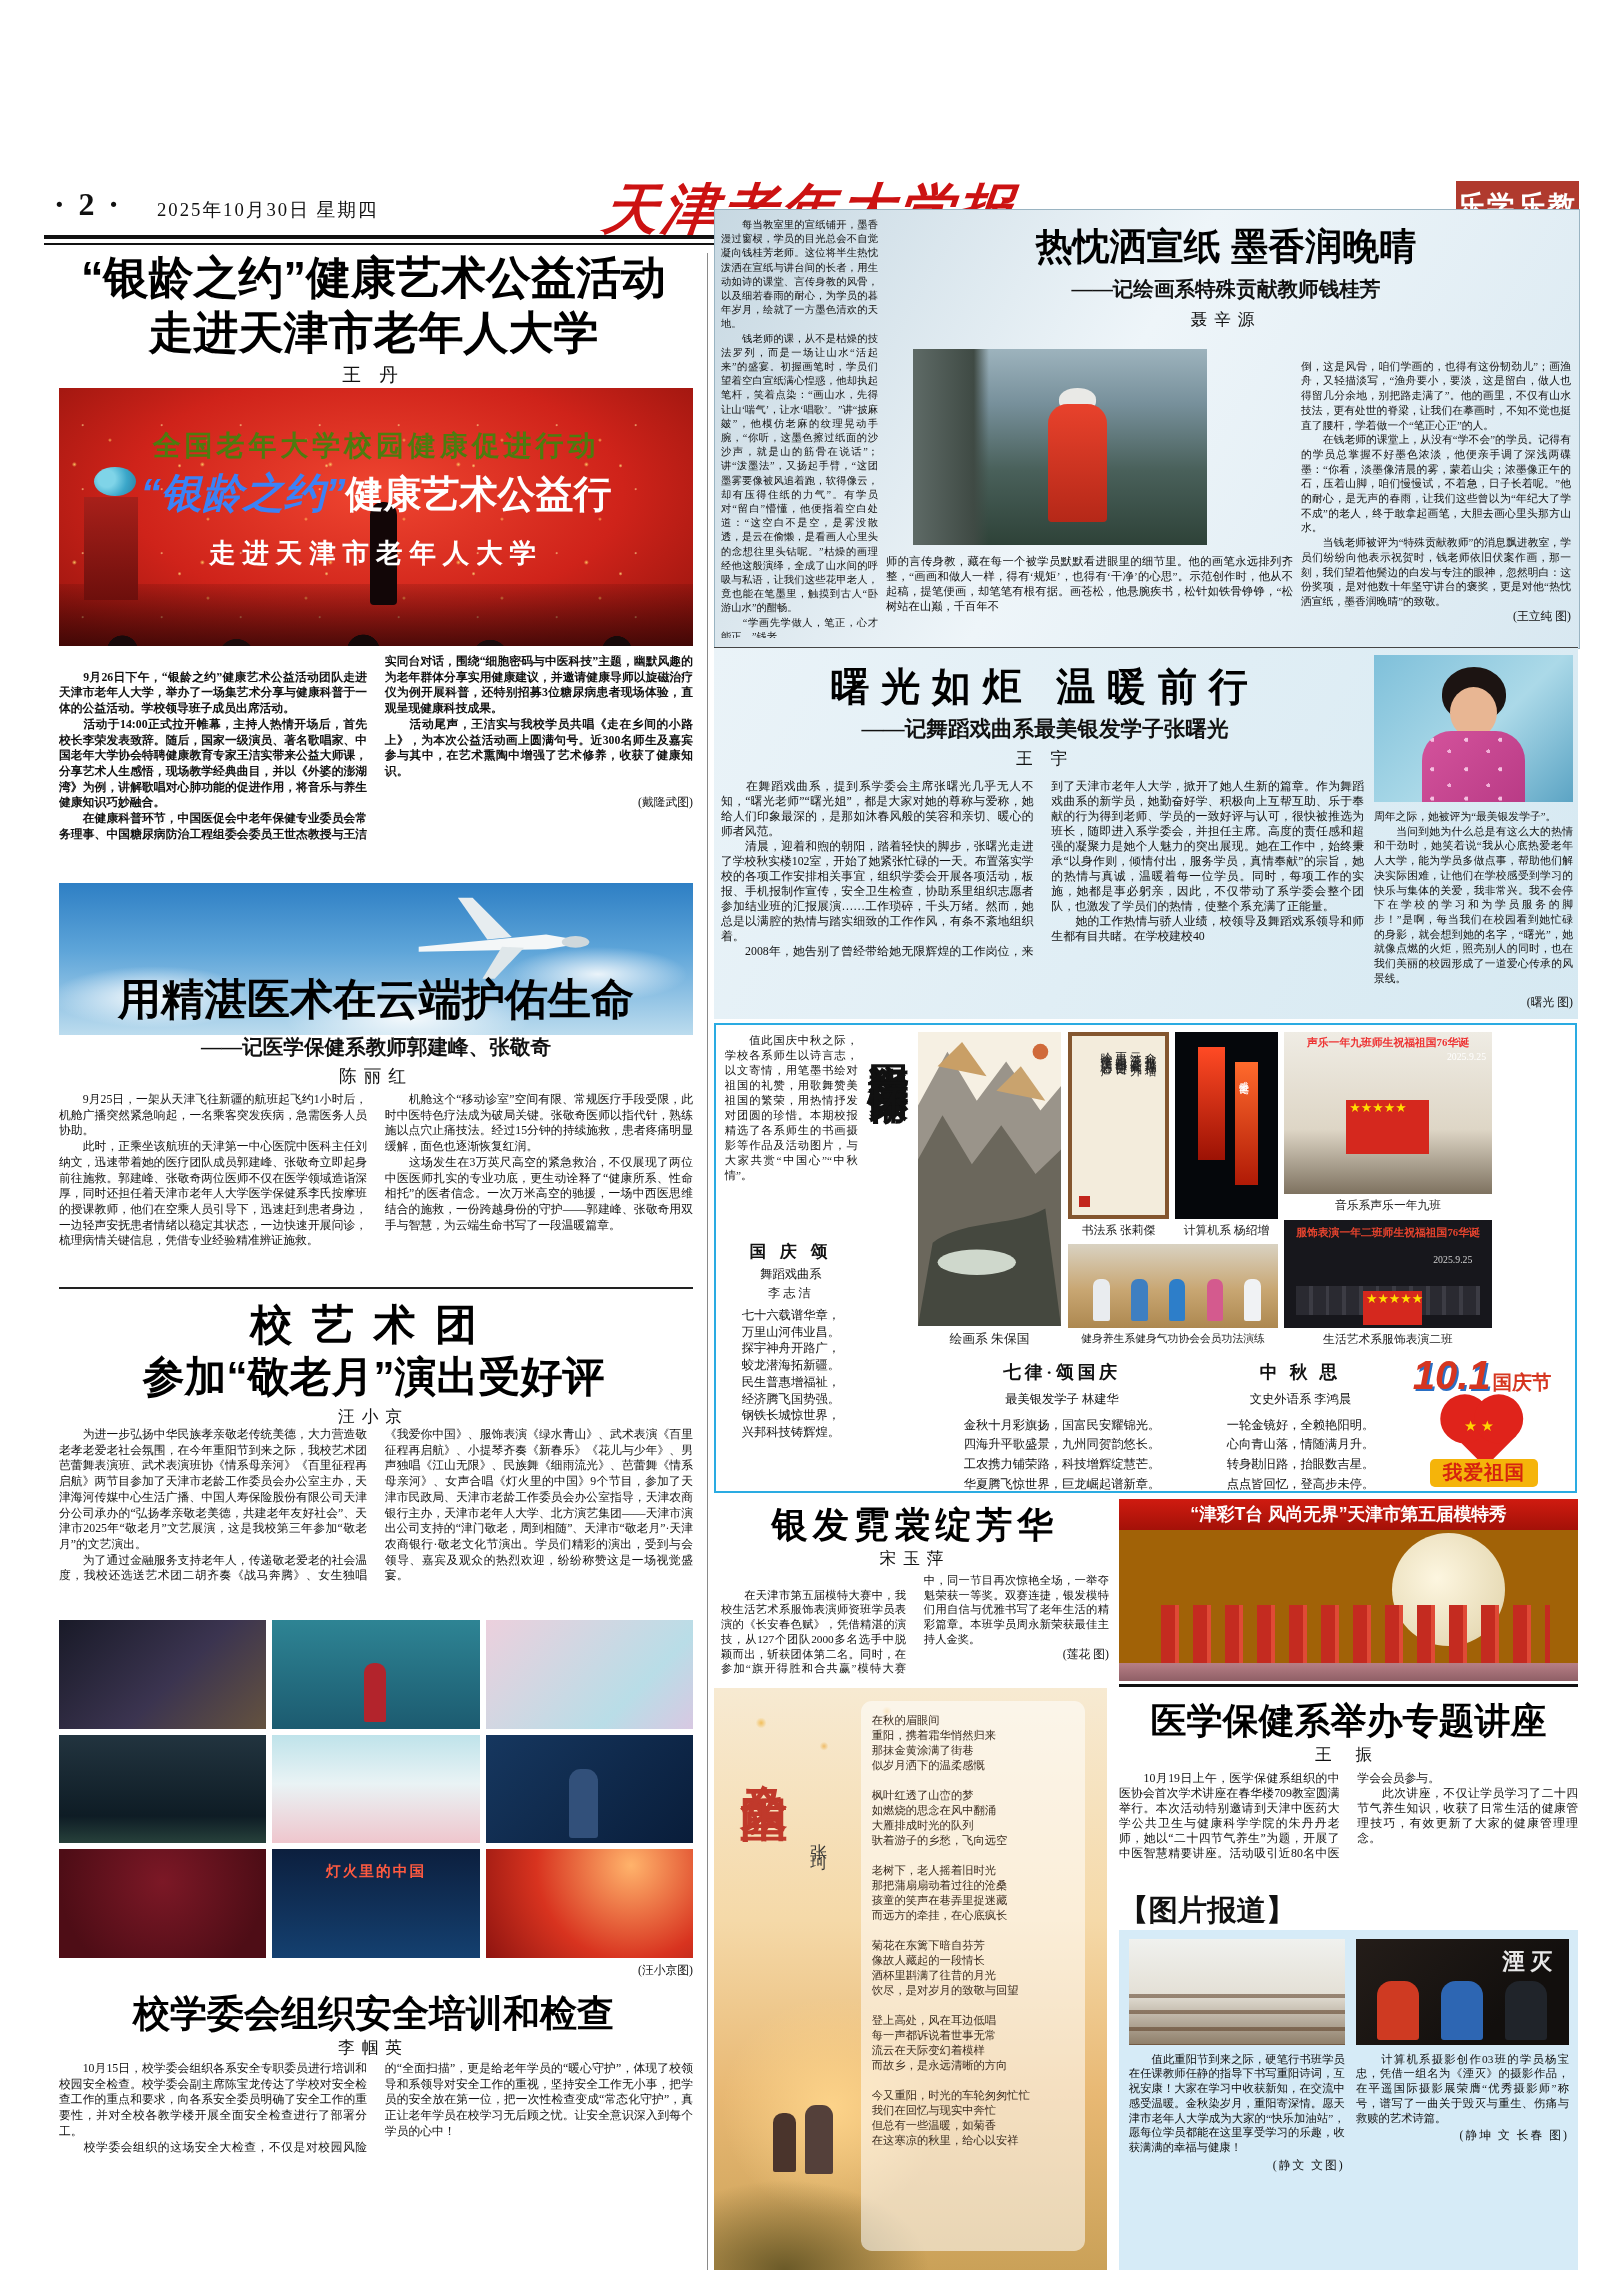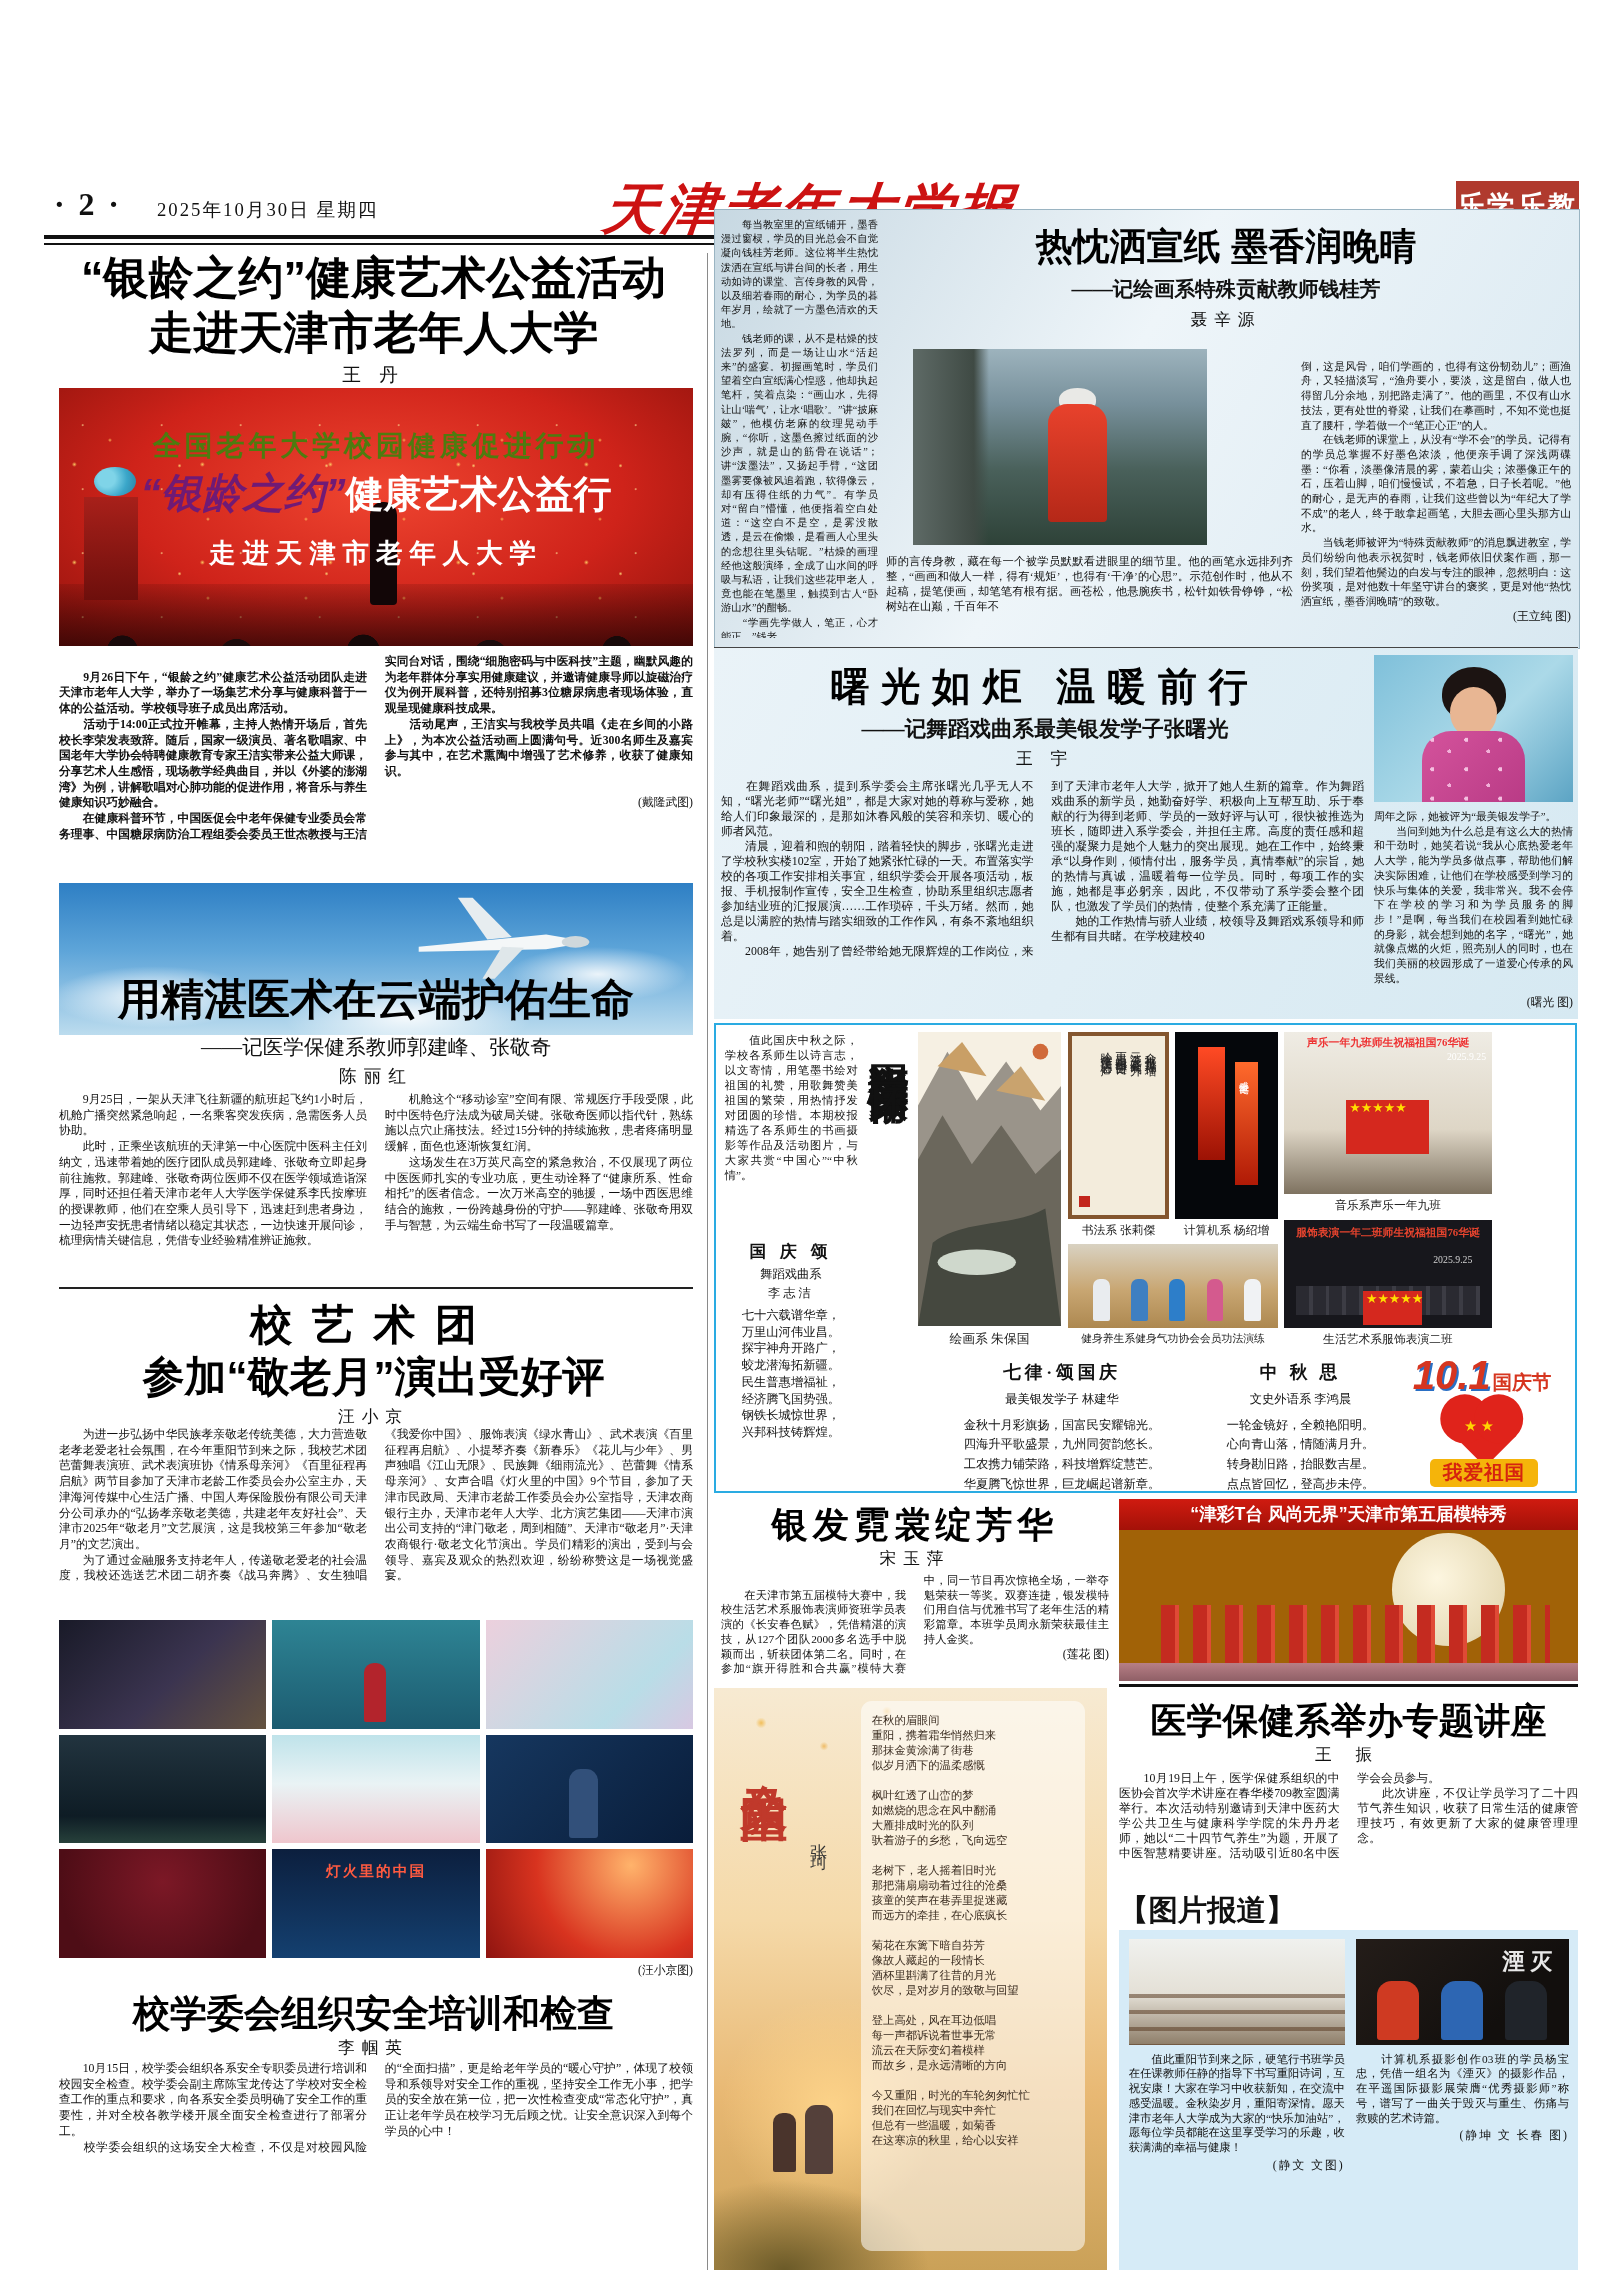--- a/index.html
+++ b/index.html
@@ -47,35 +47,35 @@
       radial-gradient(circle 27px at 48% 100%, #140808 60%, transparent 62%),
       radial-gradient(circle 30px at 68% 112%, #1b0b0b 60%, transparent 62%),
       radial-gradient(circle 24.5px at 88% 100%, #170909 60%, transparent 62%);}
   .stage .singer{position:absolute;left:49%;top:44%;width:27.5px;height:103px;background:#120607;border-radius:12.8px 12.8px 3.9px 3.9px;}
   .stage .podium{position:absolute;left:4%;bottom:18%;width:54px;height:103px;background:linear-gradient(180deg,#a8201a,#6d0f0c);}
   .stage .flower{position:absolute;left:5.5%;bottom:58%;width:42px;height:29.4px;border-radius:50%;
      background:radial-gradient(circle at 30% 40%,#7fd4e8 25%,#3aa6c9 60%,#2c7ea0);}
   .st1{left:59px;top:427px;width:634px;text-align:center;font-size:28px;color:#4d7c0f;
        font-family:"Liberation Sans",sans-serif;font-weight:bold;letter-spacing:3.9px;}
   .st2{left:59px;top:466px;width:634px;text-align:center;font-family:"Liberation Sans",sans-serif;font-weight:900;}
-  .st2 .gold{font-size:41px;color:#701a75;font-style:italic;}
+  .st2 .gold{font-size:41px;color:#3b82f6;font-style:italic;}
   .st2 .wht{font-size:38px;color:#ffffff;}
   .st3{left:59px;top:535px;width:634px;text-align:center;font-size:26.5px;color:#fff;
        font-family:"Liberation Sans",sans-serif;font-weight:bold;letter-spacing:6.9px;}
   .a1body{left:59px;top:654px;width:634px;height:199px;overflow:hidden;}
   
   .sky{left:59px;top:883px;width:634px;height:152px;overflow:hidden;
     background:
       radial-gradient(ellipse 147px 44px at 15% 75%, rgba(255,255,255,.95), transparent 70%),
       radial-gradient(ellipse 177px 54px at 55% 88%, rgba(255,255,255,.9), transparent 70%),
       radial-gradient(ellipse 128px 39px at 85% 60%, rgba(255,255,255,.85), transparent 70%),
       linear-gradient(180deg,#2e7fc4 0%, #5ea5d9 45%, #bcdcee 100%);}
   .plane{position:absolute;right:88px;top:4.9px;width:206px;height:98px;}
   .a2t{left:59px;top:971px;width:634px;font-size:43px;}
-  .a2st{left:59px;top:1033px;width:634px;text-align:center;font-size:20.6px;font-weight:normal;}
+  .a2st{left:59px;top:1033px;width:634px;text-align:center;font-size:20.6px;font-weight:bold;}
   .a2au{left:59px;top:1064px;width:634px;font-size:17.7px;}
   .a2body{left:59px;top:1092px;width:634px;height:189px;overflow:hidden;}
   .a3rule{left:59px;top:1287px;width:634px;height:2px;background:#222;}
   
   .a3t1{left:47px;top:1297px;width:653px;font-size:42px;letter-spacing:19.6px;}
   .a3t2{left:47px;top:1349px;width:653px;font-size:42px;}
   .a3au{left:47px;top:1405px;width:653px;font-size:16.7px;}
   .a3body{left:59px;top:1427px;width:634px;height:187px;overflow:hidden;}
   .grid{left:59px;top:1620px;width:634px;height:338px;display:grid;
         grid-template-columns:1fr 1fr 1fr;grid-template-rows:1fr 1fr 1fr;gap:5.9px;}

